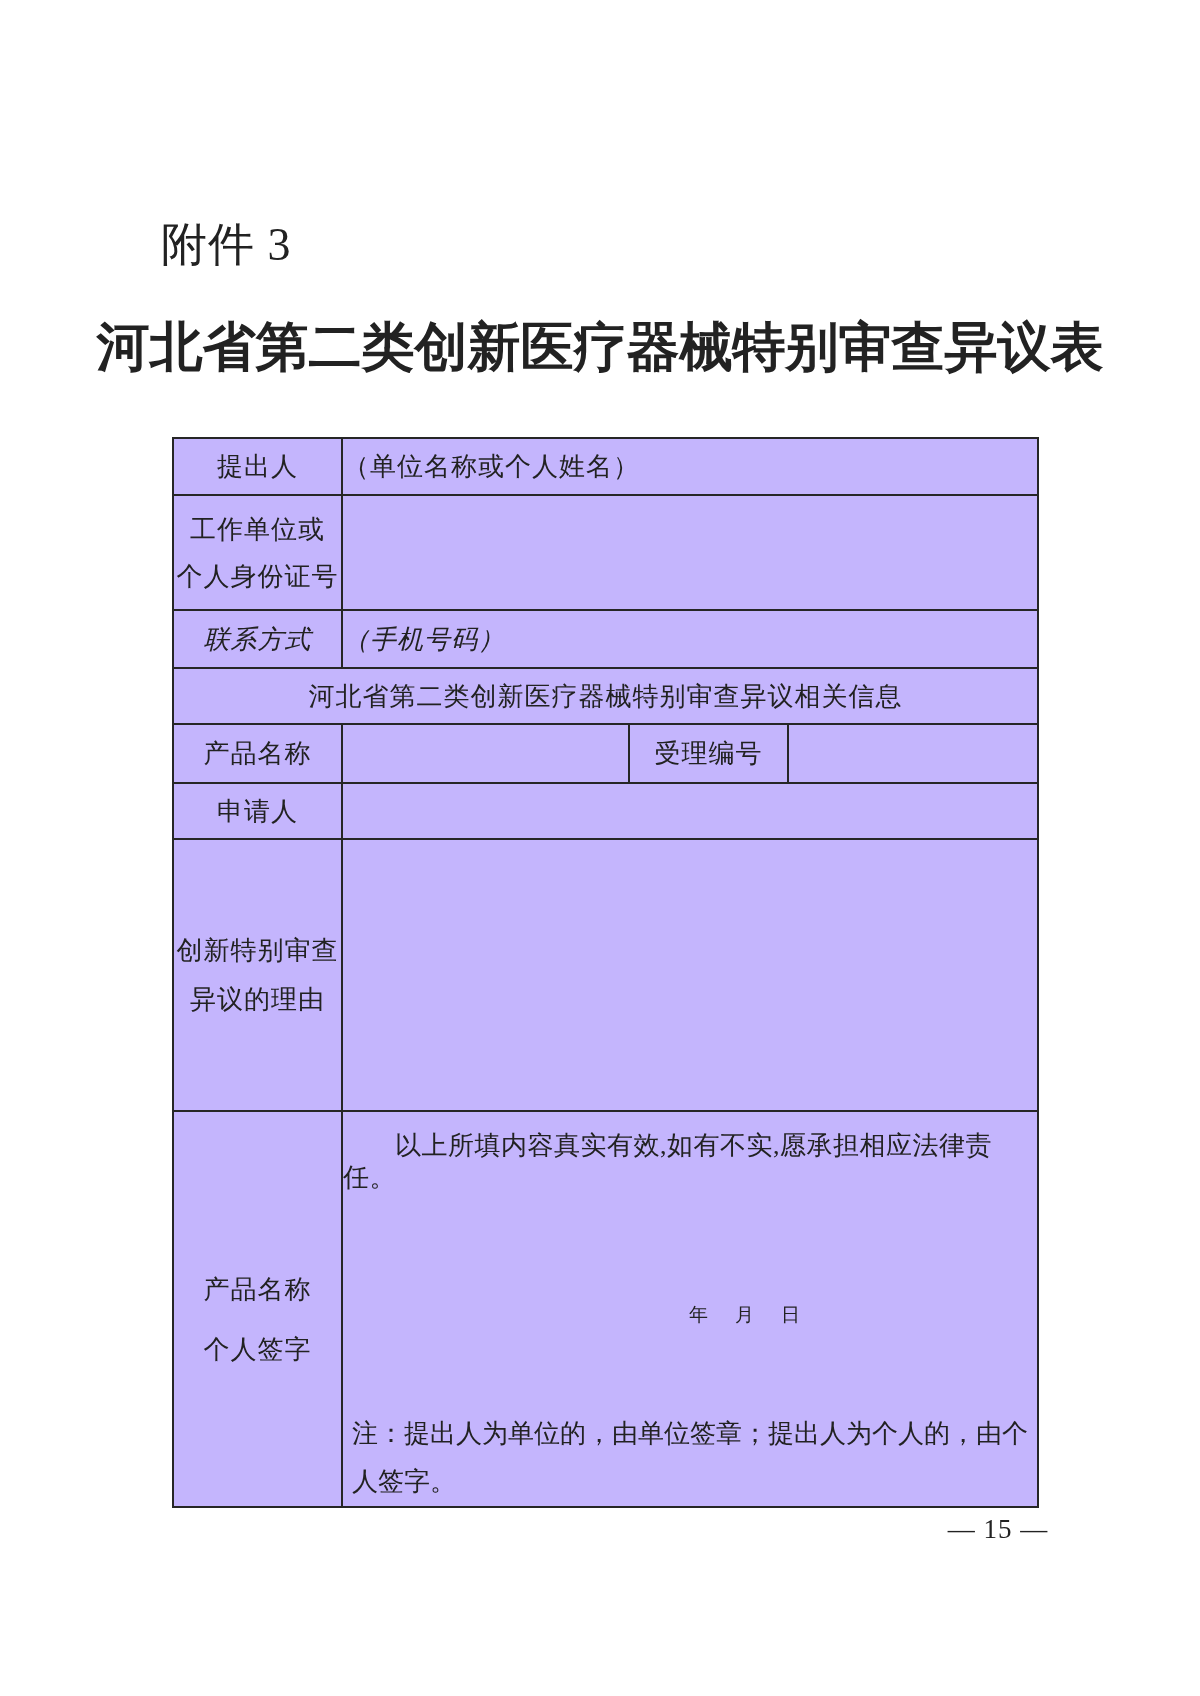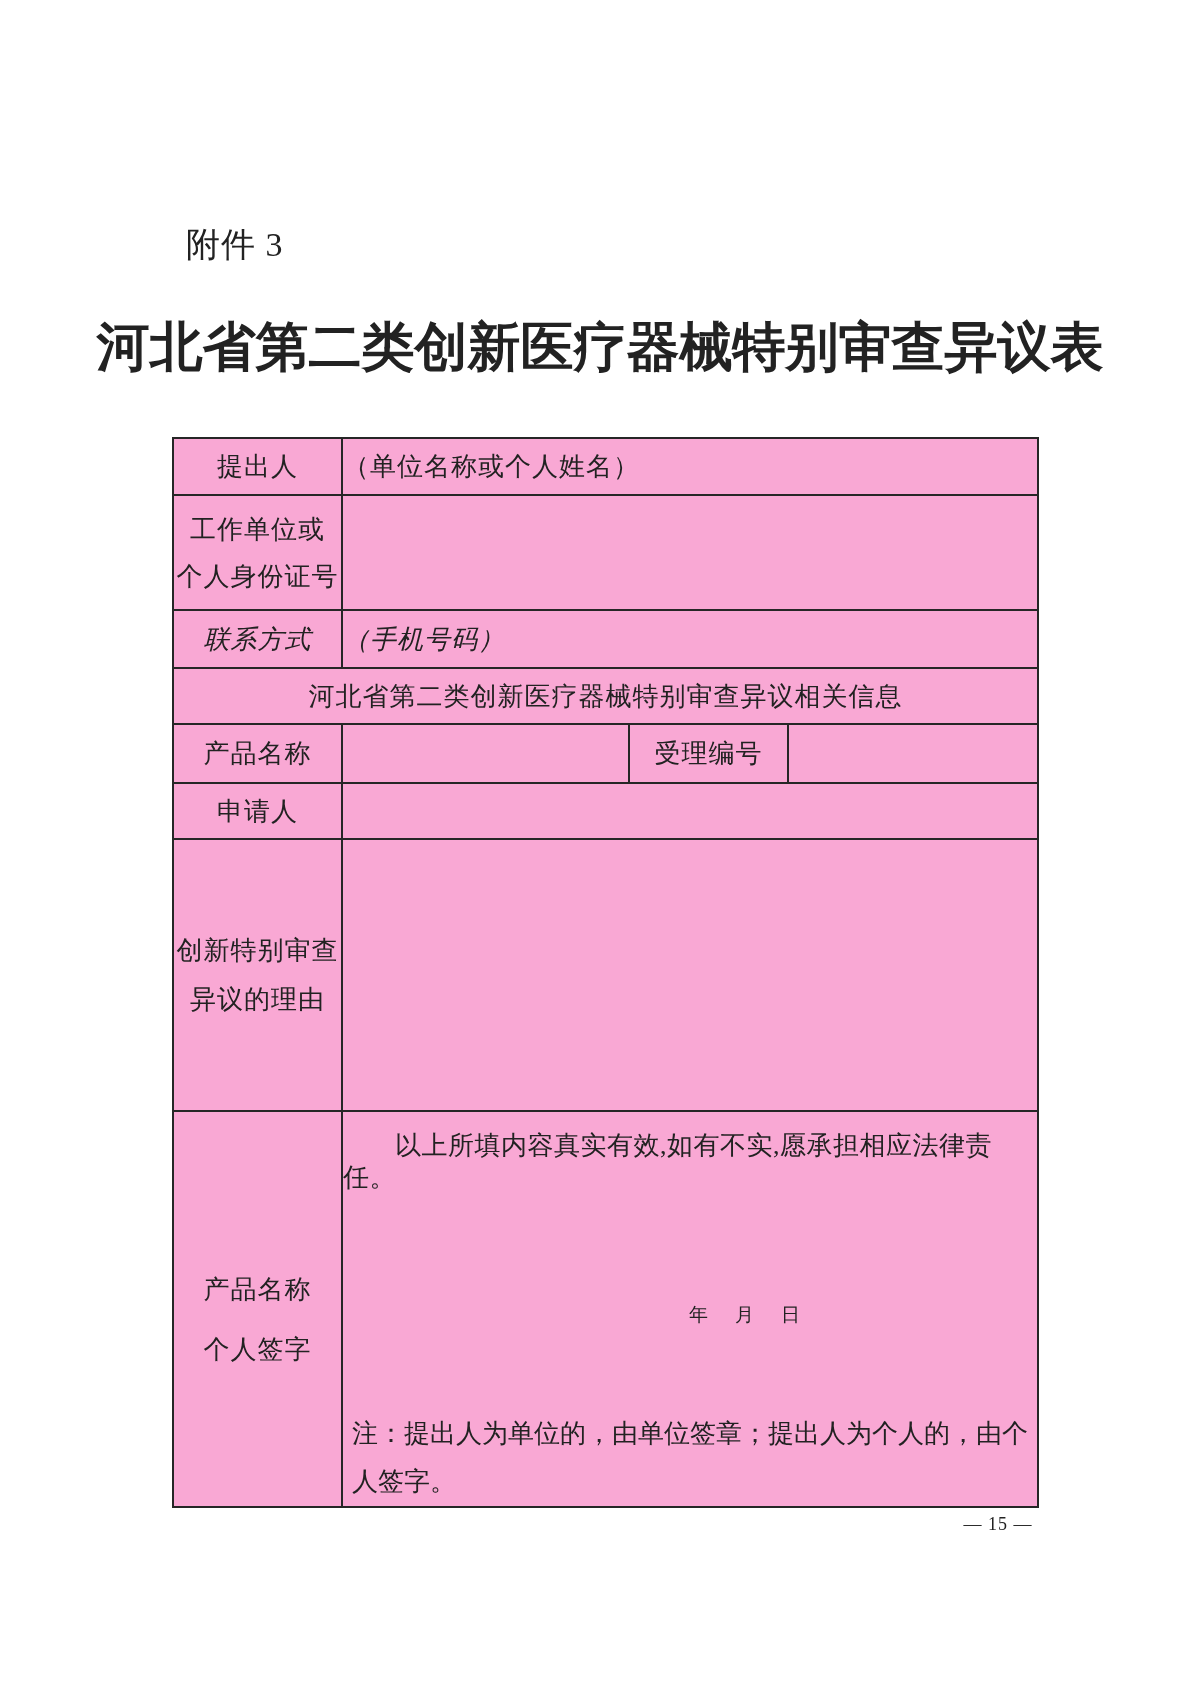--- a/index.html
+++ b/index.html
@@ -13,25 +13,24 @@
     height: 1696px;
     background: #ffffff;
     color: #222222;
     font-family: "Liberation Serif", "DejaVu Serif", serif;
     overflow: hidden;
   }
   .attachment-label {
     position: absolute;
     left: 161px;
     top: 224px;
-    font-size: 34px;
+    font-size: 46px;
     line-height: 42px;
     letter-spacing: 1px;
     white-space: pre;
-    margin-left: 25px;
   }
   .doc-title {
     position: absolute;
     left: 0;
     top: 318px;
     width: 1200px;
     text-align: center;
     font-size: 53px;
     line-height: 58px;
     font-weight: bold;
@@ -41,21 +40,21 @@
   .form-wrap {
     position: absolute;
     left: 172px;
     top: 437px;
     width: 865px;
   }
   table.form {
     border-collapse: collapse;
     table-layout: fixed;
     width: 865px;
-    background: #f9a8d4;
+    background: #c4b5fd;
   }
   table.form td, table.form th {
     border: 2px solid #262626;
     padding: 0;
     font-weight: normal;
     font-size: 26px;
     color: #222222;
     overflow: hidden;
   }
   col.c1 { width: 169px; }
@@ -113,21 +112,21 @@
     padding-right: 6px;
     line-height: 48px;
     letter-spacing: 0px;
   }
   .page-number {
     position: absolute;
     left: 0;
     top: 1514px;
     width: 1200px;
     text-align: center;
-    font-size: 18px;
+    font-size: 27px;
     letter-spacing: 1px;
   }
   .page-number .shift {
     position: relative;
     left: 398px;
     display: inline-block;
     white-space: pre;
   }
 </style>
 </head>

